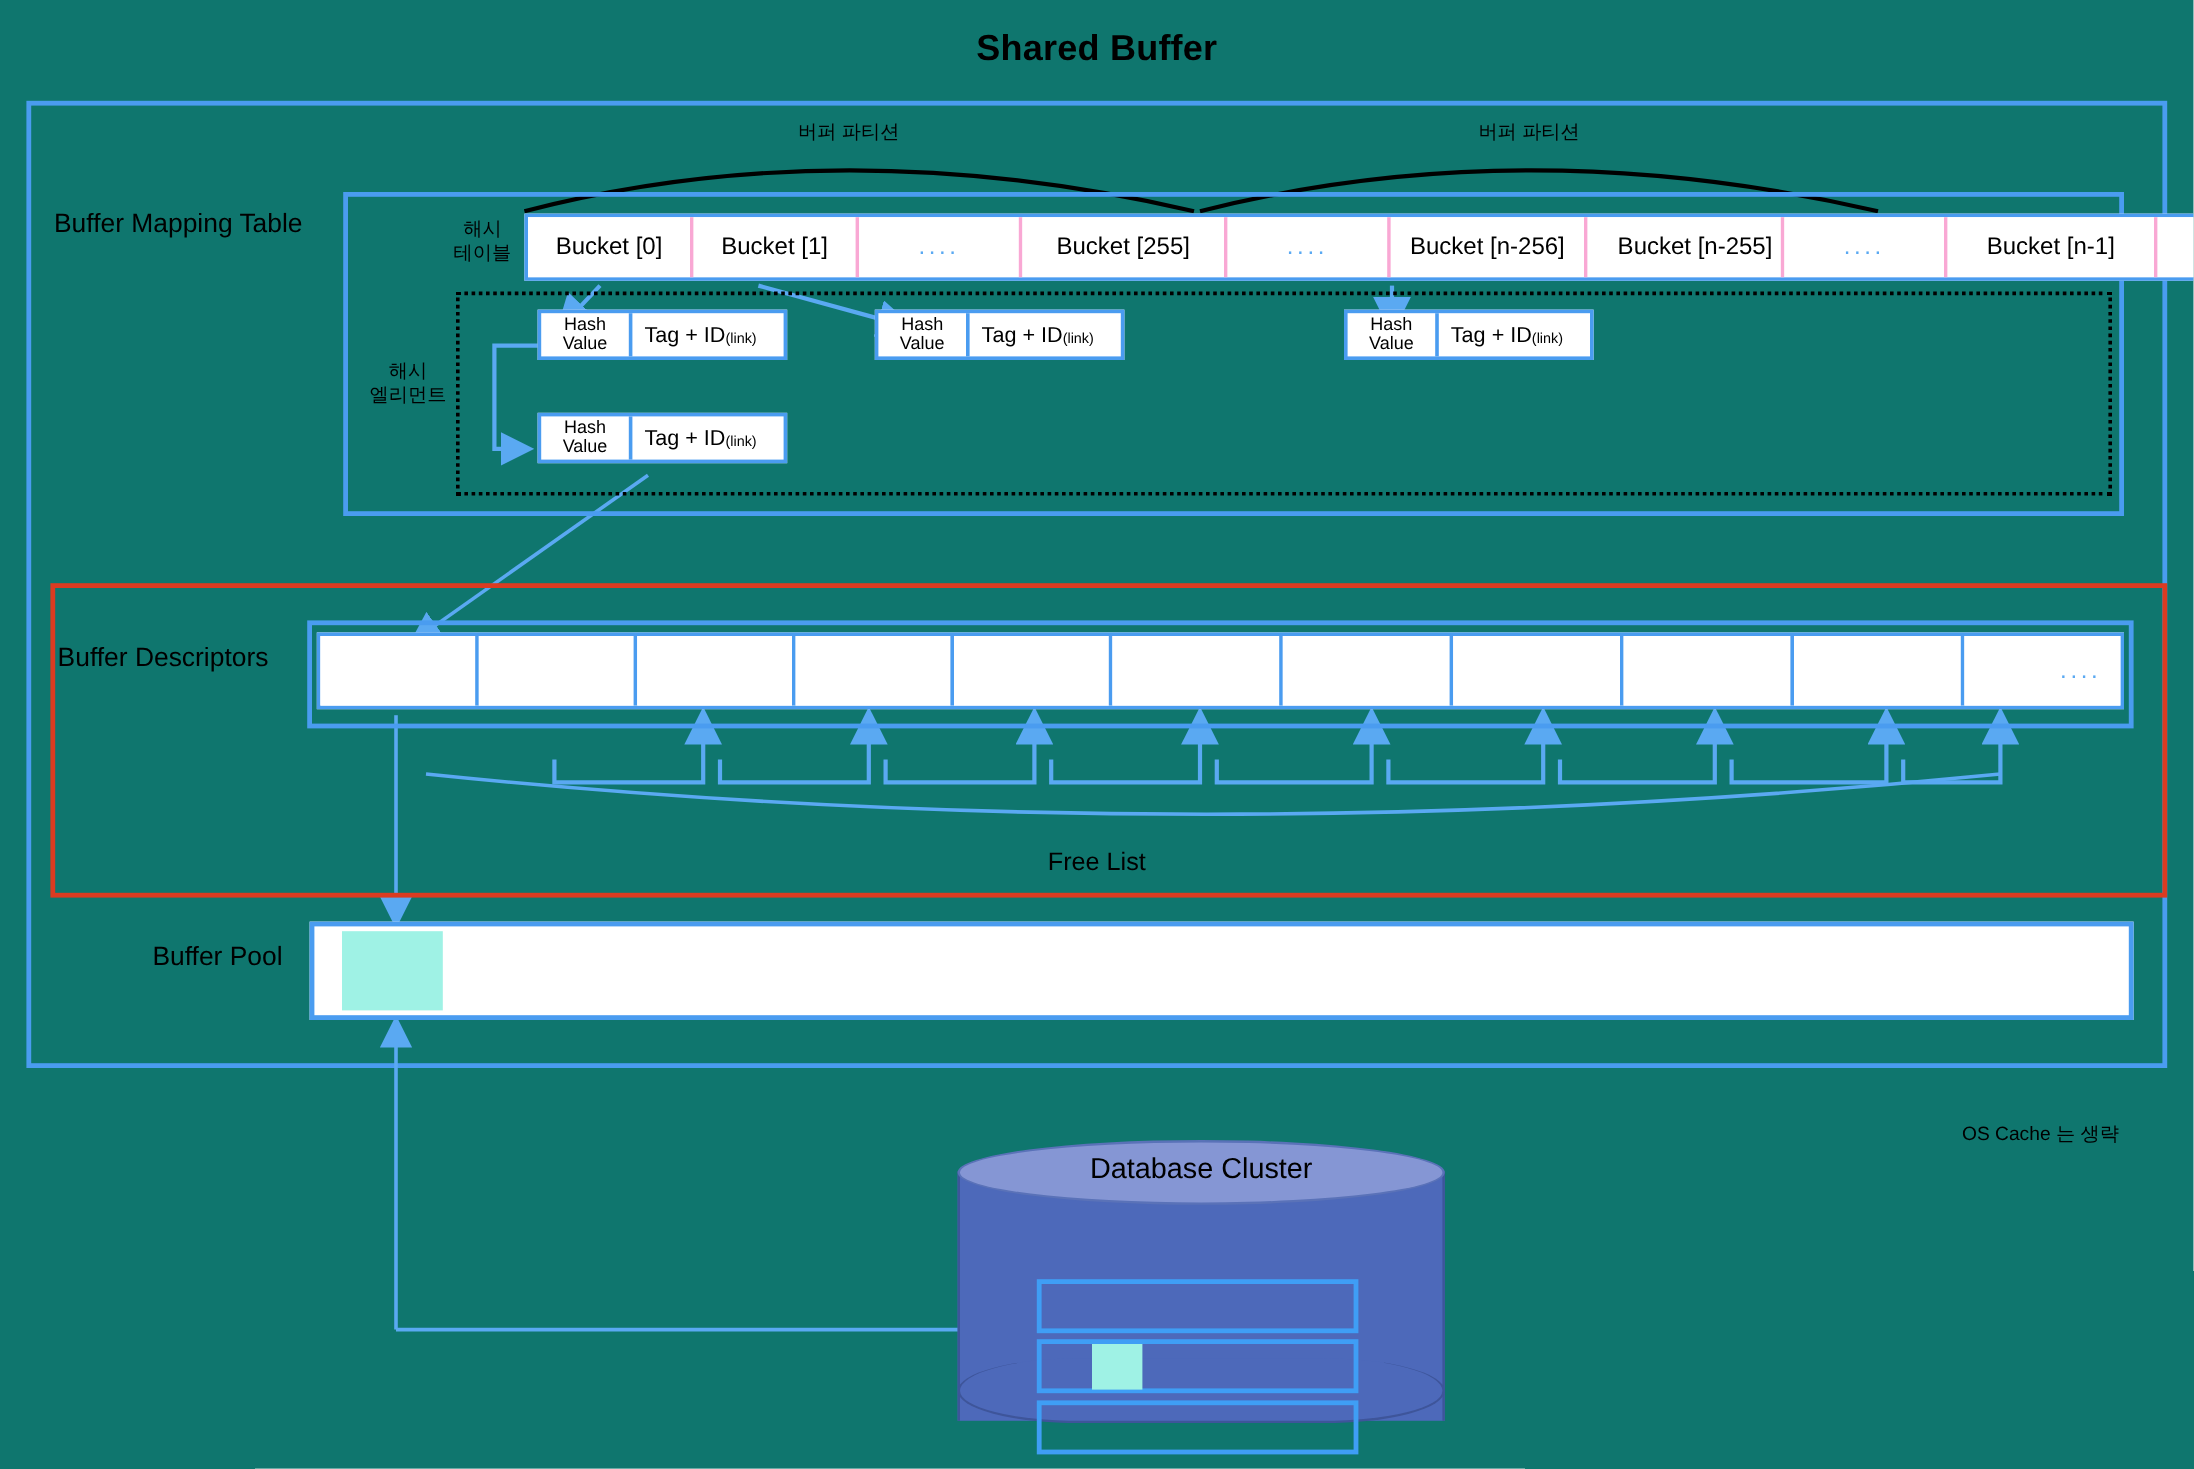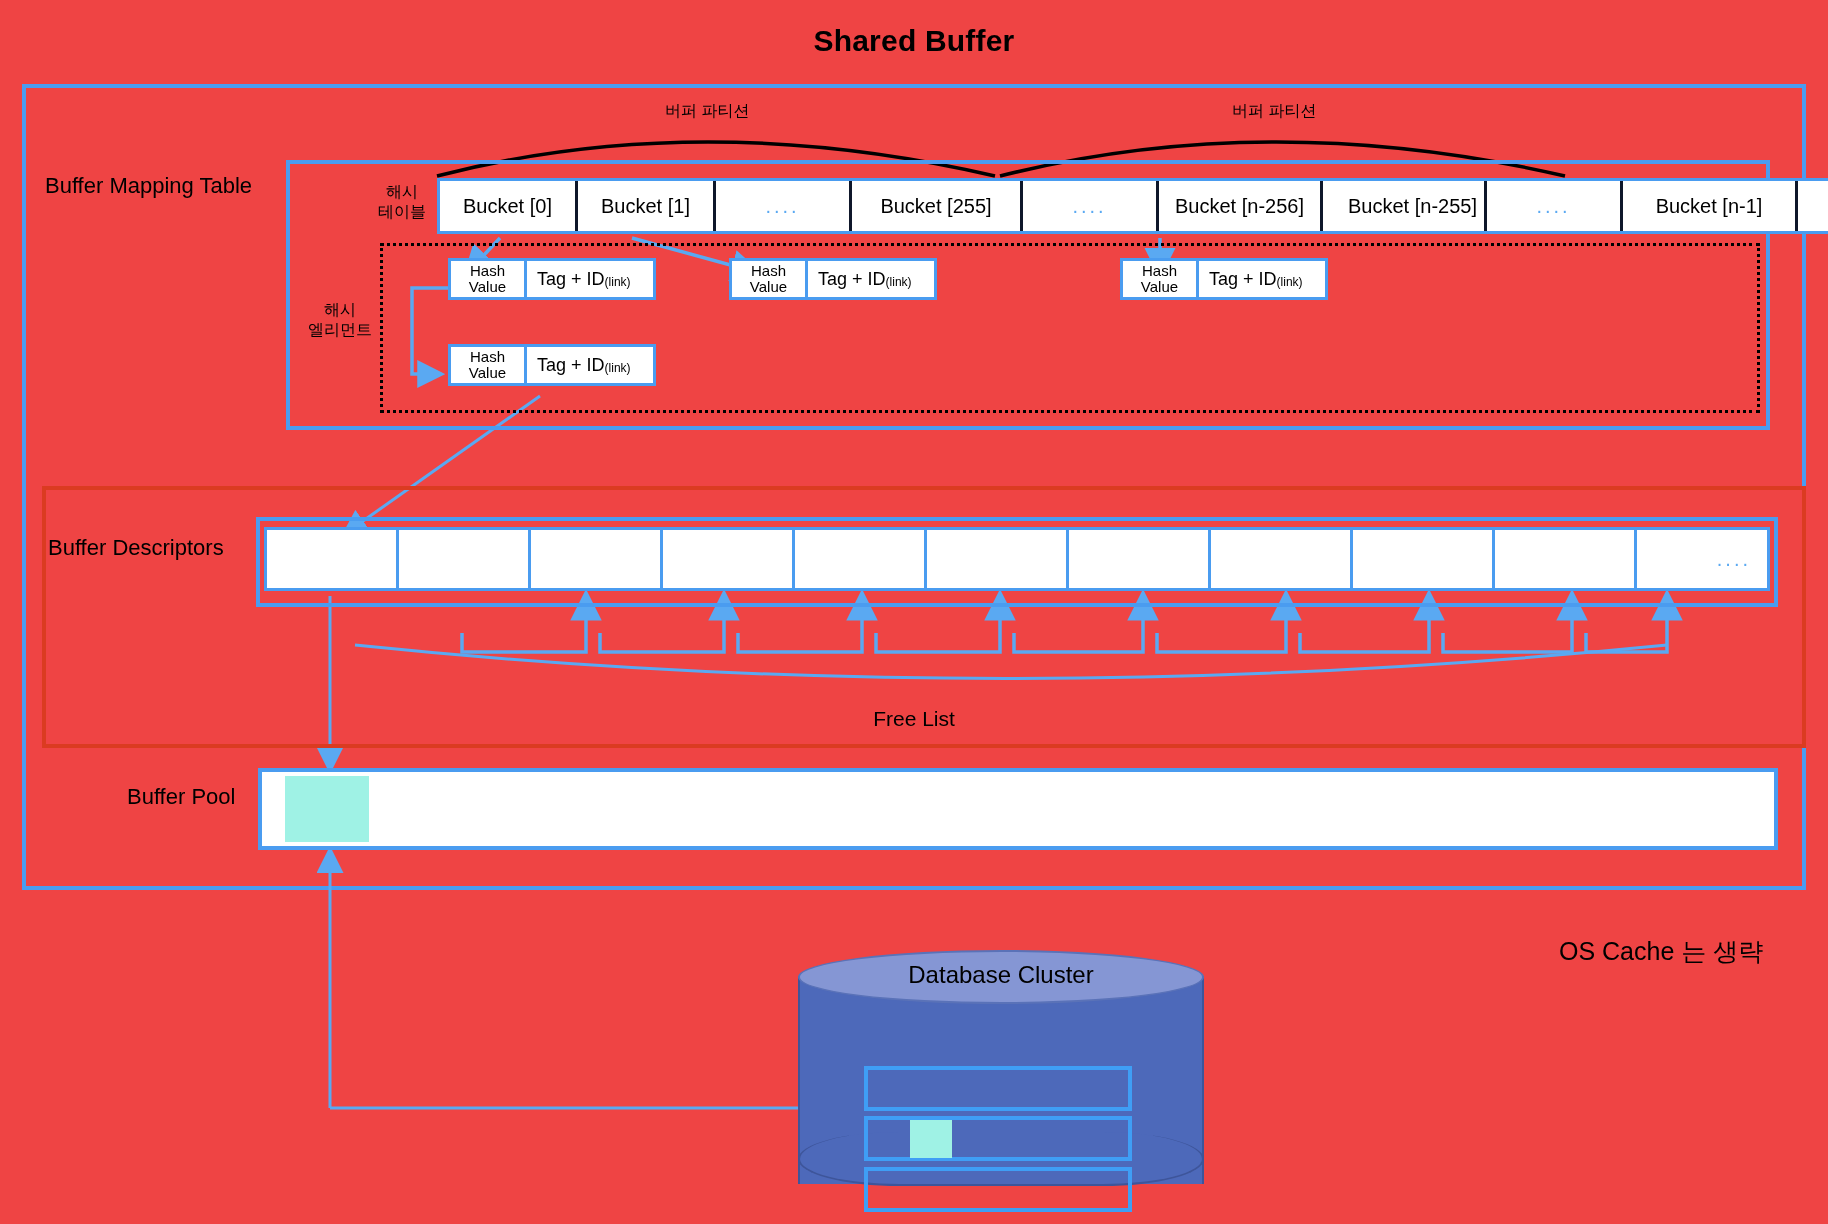--- a/index.html
+++ b/index.html
@@ -5,21 +5,21 @@
   * { box-sizing: border-box; }
   html, body {
     margin: 0; padding: 0;
     background: #ffffff;
     font-family: "Liberation Sans", sans-serif;
   }
   #canvas {
     position: relative;
     width: 1828px;
     height: 1224px;
-    background: #ef4444;
+    background: #0f766e;
     overflow: hidden;
   }
   .abs { position: absolute; }
 
   
   #page-title {
     left: 0; top: 22px; width: 1828px;
     text-align: center;
     font-size: 30px;
     font-weight: bold;
@@ -57,21 +57,21 @@
 
   
   #bucket-strip {
     left: 437px; top: 178px;
     height: 56px;
     display: flex;
     border: 3px solid #4a9cf0;
     background: #fff;
   }
   .bucket {
-    border-right: 3px solid #0f172a;
+    border-right: 3px solid #f9a8d4;
     display: flex; align-items: center; justify-content: center;
     font-size: 20px; color: #000;
     height: 100%;
     background: #fff;
   }
   .bucket:last-child { border-right: none; }
   .bucket.dots { color: #5aa9f2; letter-spacing: 3px; font-size: 20px; }
 
   
   #hash-elem-box {
@@ -142,22 +142,22 @@
   }
   #bp-title { left: 127px; top: 783px; font-size: 22px; }
   #bp-page {
     left: 285px; top: 776px;
     width: 84px; height: 66px;
     background: #9ff2e5;
   }
 
   
   #os-cache-note {
-    left: 1559px; top: 936px;
-    font-size: 25px; color: #000;
+    left: 1635px; top: 936px;
+    font-size: 16px; color: #000;
     white-space: nowrap;
   }
 
   
   #db-cluster { left: 798px; top: 950px; width: 406px; height: 262px; }
   #db-body {
     position: absolute; left: 0; top: 26px;
     width: 406px; height: 208px;
     background: #4d69ba;
     border-left: 2px solid #3e559a;

